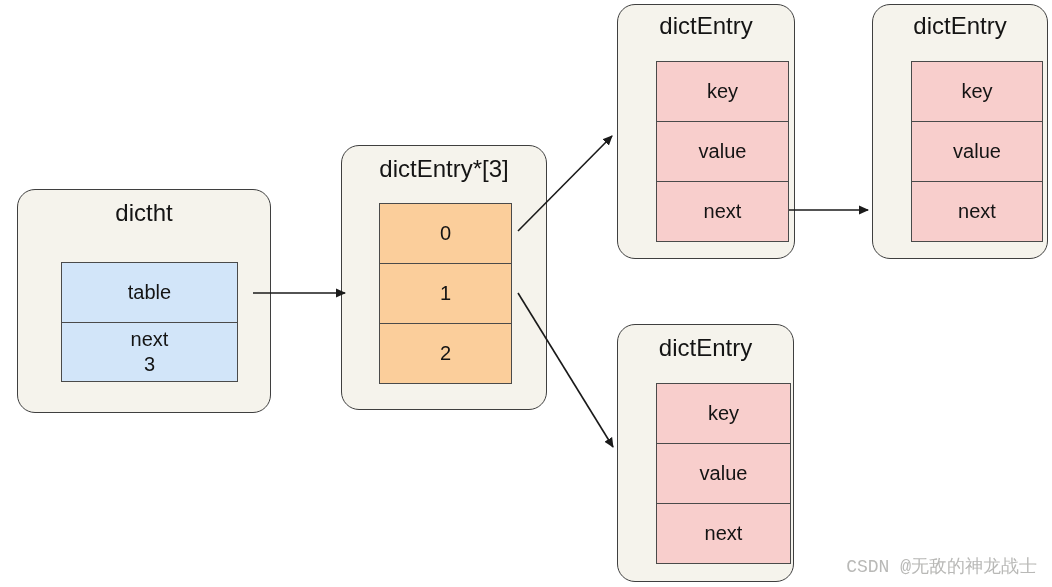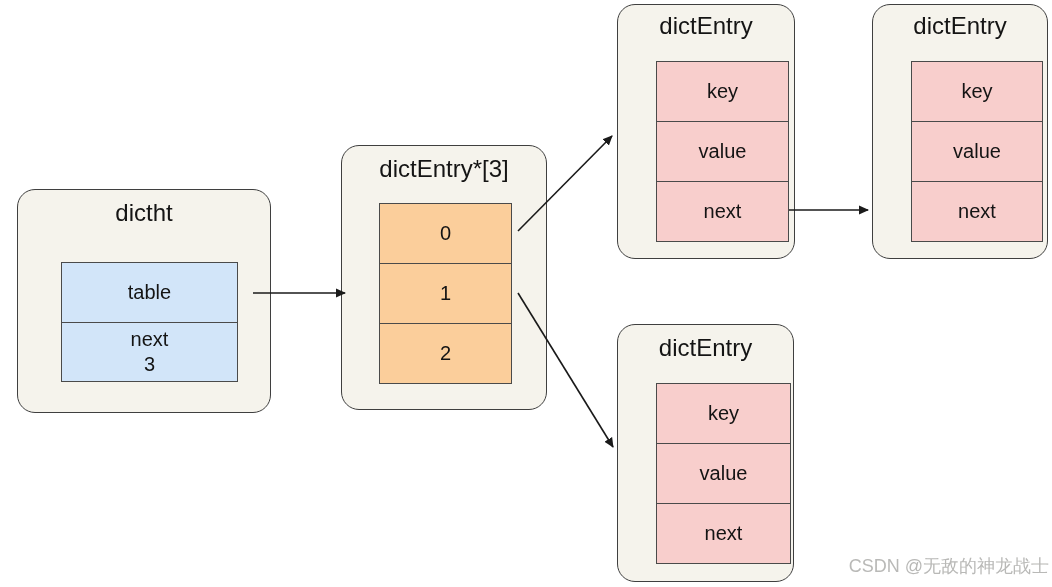--- a/index.html
+++ b/index.html
@@ -55,25 +55,26 @@
     pointer-events: none;
   }
   .edge {
     stroke: var(--arrow, #1a1a1a);
     stroke-width: 1.6;
     fill: none;
   }
   #watermark {
     position: absolute;
     top: 554px;
-    right: 3px;
+    right: 15px;
     font-size: 18px;
     color: var(--watermark, #b9b9b7);
     text-shadow: 1px 1px 0 #ffffff;
     white-space: nowrap;
+    font-family: Liberation Mono, monospace;
   }
 </style>
 </head>
 <body>
 
 <div id="canvas">
 
   <div class="node" style="left:17px; top:189px; width:254px; height:224px; padding-top:12px;">
     <div class="node-title">dictht</div>
     <div class="cells" style="left:11px; top:72px; width:209px;">

